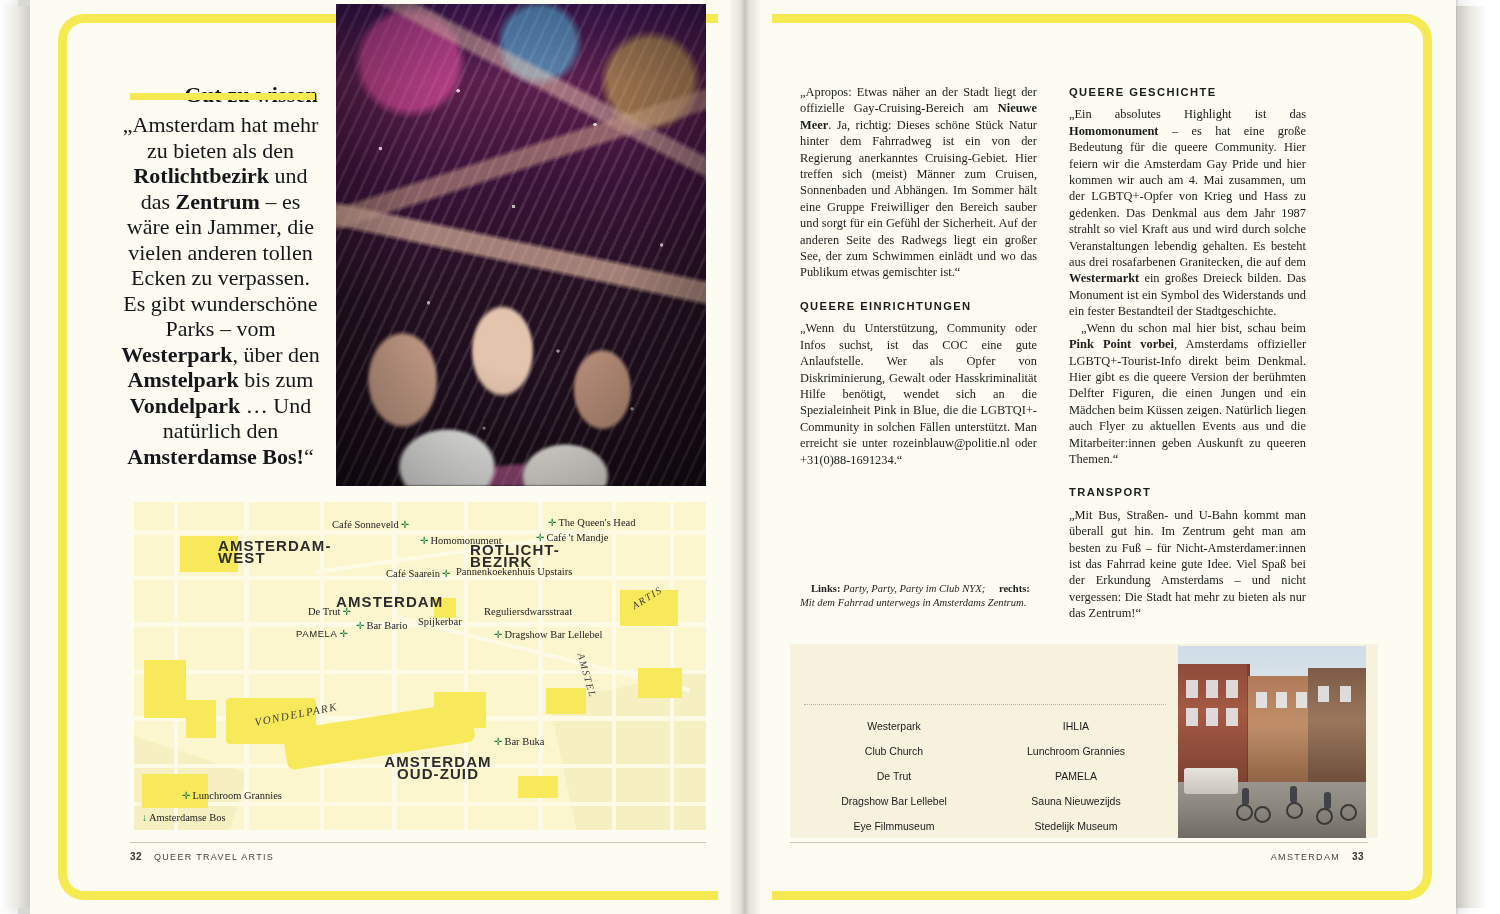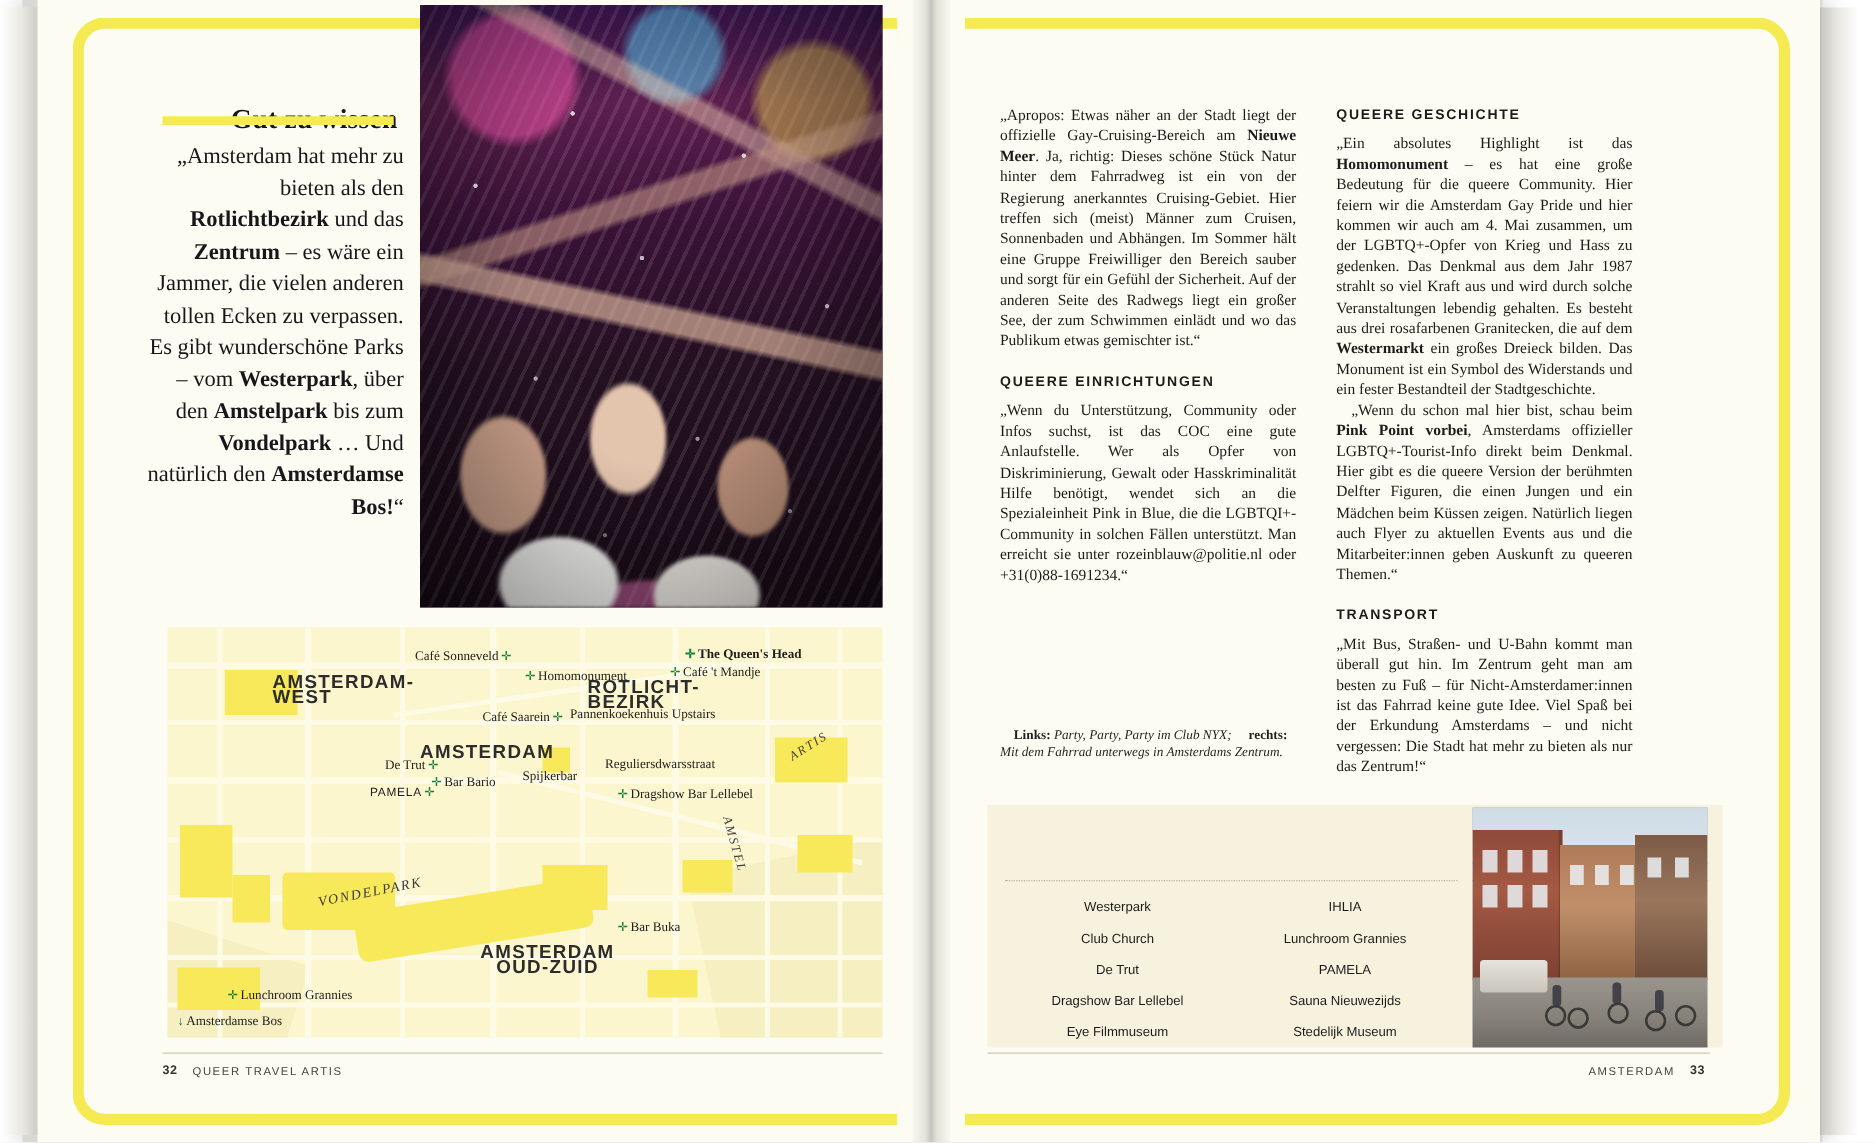--- a/index.html
+++ b/index.html
@@ -84,23 +84,23 @@
     font-family: "Liberation Serif", serif;
     font-weight: bold;
     font-size: 22px;
     color: #16161a;
     letter-spacing: 0.2px;
   }
   .pull-quote {
     position: absolute;
     left: 118px; top: 112px;
     width: 205px;
-    text-align: right;
-    font-family: "Liberation Serif", serif;
-    font-size: 18px;
+    text-align: center;
+    font-family: "Liberation Serif", serif;
+    font-size: 22px;
     line-height: 25.5px;
     color: #17171b;
   }
   .pull-quote b { font-weight: bold; }
 
   
   .party-photo {
     position: absolute;
     left: 336px; top: 4px;
     width: 370px; height: 482px;
@@ -387,27 +387,27 @@
     <div class="map-label" style="left:84px; top:38px; width:120px;">AMSTERDAM-WEST</div>
     <div class="map-label" style="left:336px; top:42px; width:110px;">ROTLICHT-BEZIRK</div>
     <div class="map-label" style="left:202px; top:94px;">AMSTERDAM</div>
     <div class="map-label" style="left:244px; top:254px; width:120px; text-align:center;">AMSTERDAM OUD-ZUID</div>
 
     <div class="map-italic" style="left:120px; top:206px; transform:rotate(-11deg);">VONDELPARK</div>
     <div class="map-italic" style="left:496px; top:90px; transform:rotate(-32deg); font-size:10px;">ARTIS</div>
     <div class="map-italic" style="left:430px; top:168px; transform:rotate(74deg); font-size:10px;">AMSTEL</div>
 
     <div class="map-poi" style="left:198px; top:17px;"><span>Café Sonneveld</span><span class="pin">✛</span></div>
-    <div class="map-poi" style="left:412px; top:15px;font-weight:bold;"><span class="pin">✛</span><span>The Queen's Head</span></div>
+    <div class="map-poi" style="left:412px; top:15px;"><span class="pin">✛</span><span>The Queen's Head</span></div>
     <div class="map-poi" style="left:284px; top:33px;"><span class="pin">✛</span><span>Homomonument</span></div>
     <div class="map-poi" style="left:400px; top:30px;"><span class="pin">✛</span><span>Café 't Mandje</span></div>
     <div class="map-poi" style="left:252px; top:66px;"><span>Café Saarein</span><span class="pin">✛</span></div>
     <div class="map-poi" style="left:322px; top:64px; width:96px; line-height:11px;"><span>Pannenkoekenhuis Upstairs</span></div>
     <div class="map-poi" style="left:174px; top:104px;"><span>De Trut</span><span class="pin">✛</span></div>
-    <div class="map-poi" style="left:209px; top:118px;"><span class="pin">✛</span><span>Bar Bario</span></div>
+    <div class="map-poi" style="left:220px; top:118px;"><span class="pin">✛</span><span>Bar Bario</span></div>
     <div class="map-poi" style="left:284px; top:114px;"><span>Spijkerbar</span></div>
     <div class="map-poi" style="left:350px; top:104px;"><span>Reguliersdwarsstraat</span></div>
     <div class="map-poi" style="left:162px; top:126px;"><span style="font-family:'Liberation Sans',sans-serif; font-size:9.5px; letter-spacing:.6px;">PAMELA</span><span class="pin">✛</span></div>
     <div class="map-poi" style="left:358px; top:127px;"><span class="pin">✛</span><span>Dragshow Bar Lellebel</span></div>
     <div class="map-poi" style="left:358px; top:234px;"><span class="pin">✛</span><span>Bar Buka</span></div>
     <div class="map-poi" style="left:46px; top:288px;"><span class="pin">✛</span><span>Lunchroom Grannies</span></div>
     <div class="map-poi" style="left:6px; top:310px;"><span class="pin">↓</span><span>Amsterdamse Bos</span></div>
   </div>
 
   <div class="foot-rule-left"></div>

